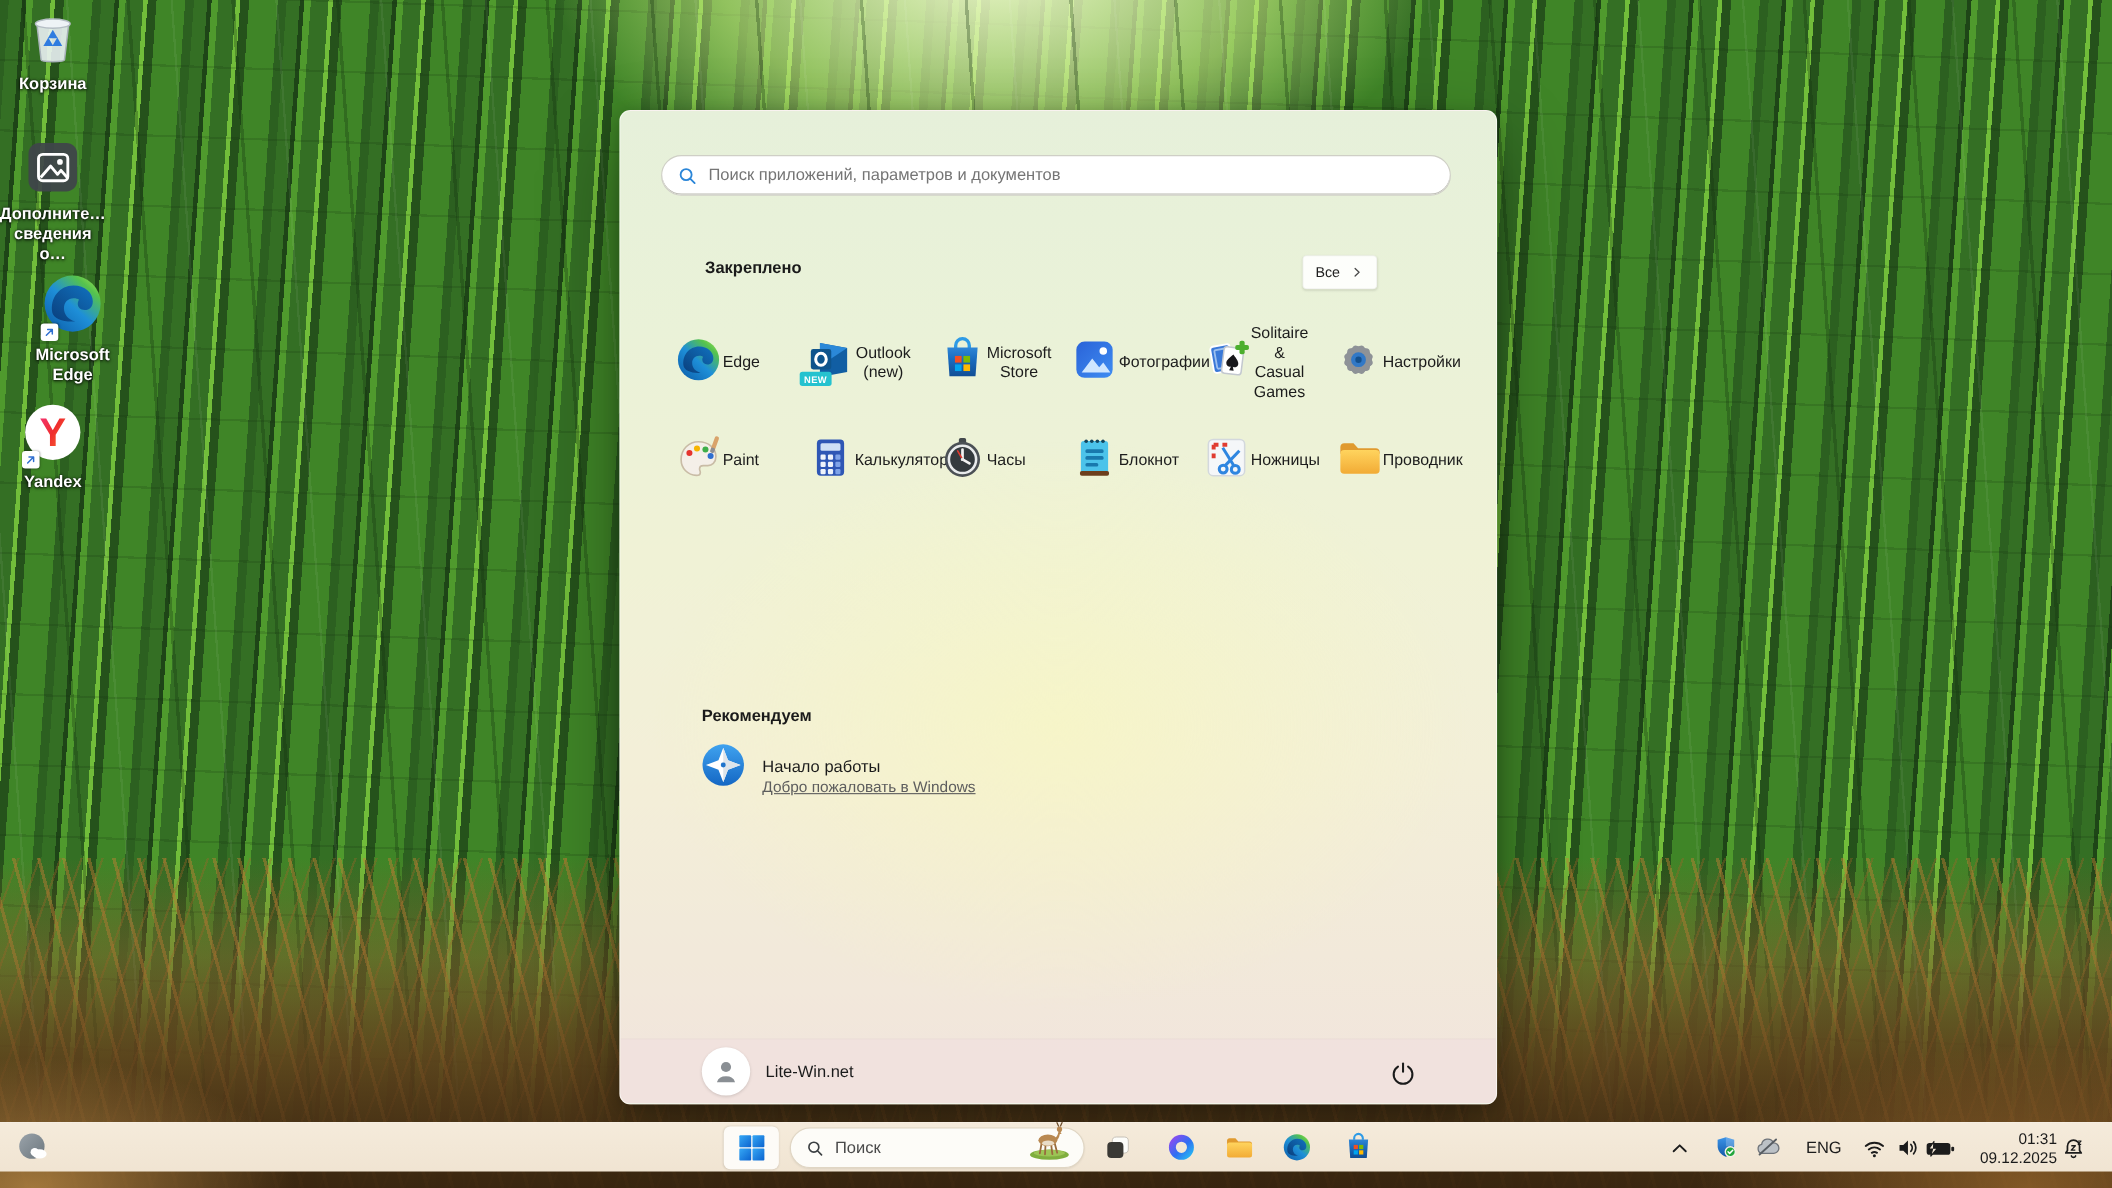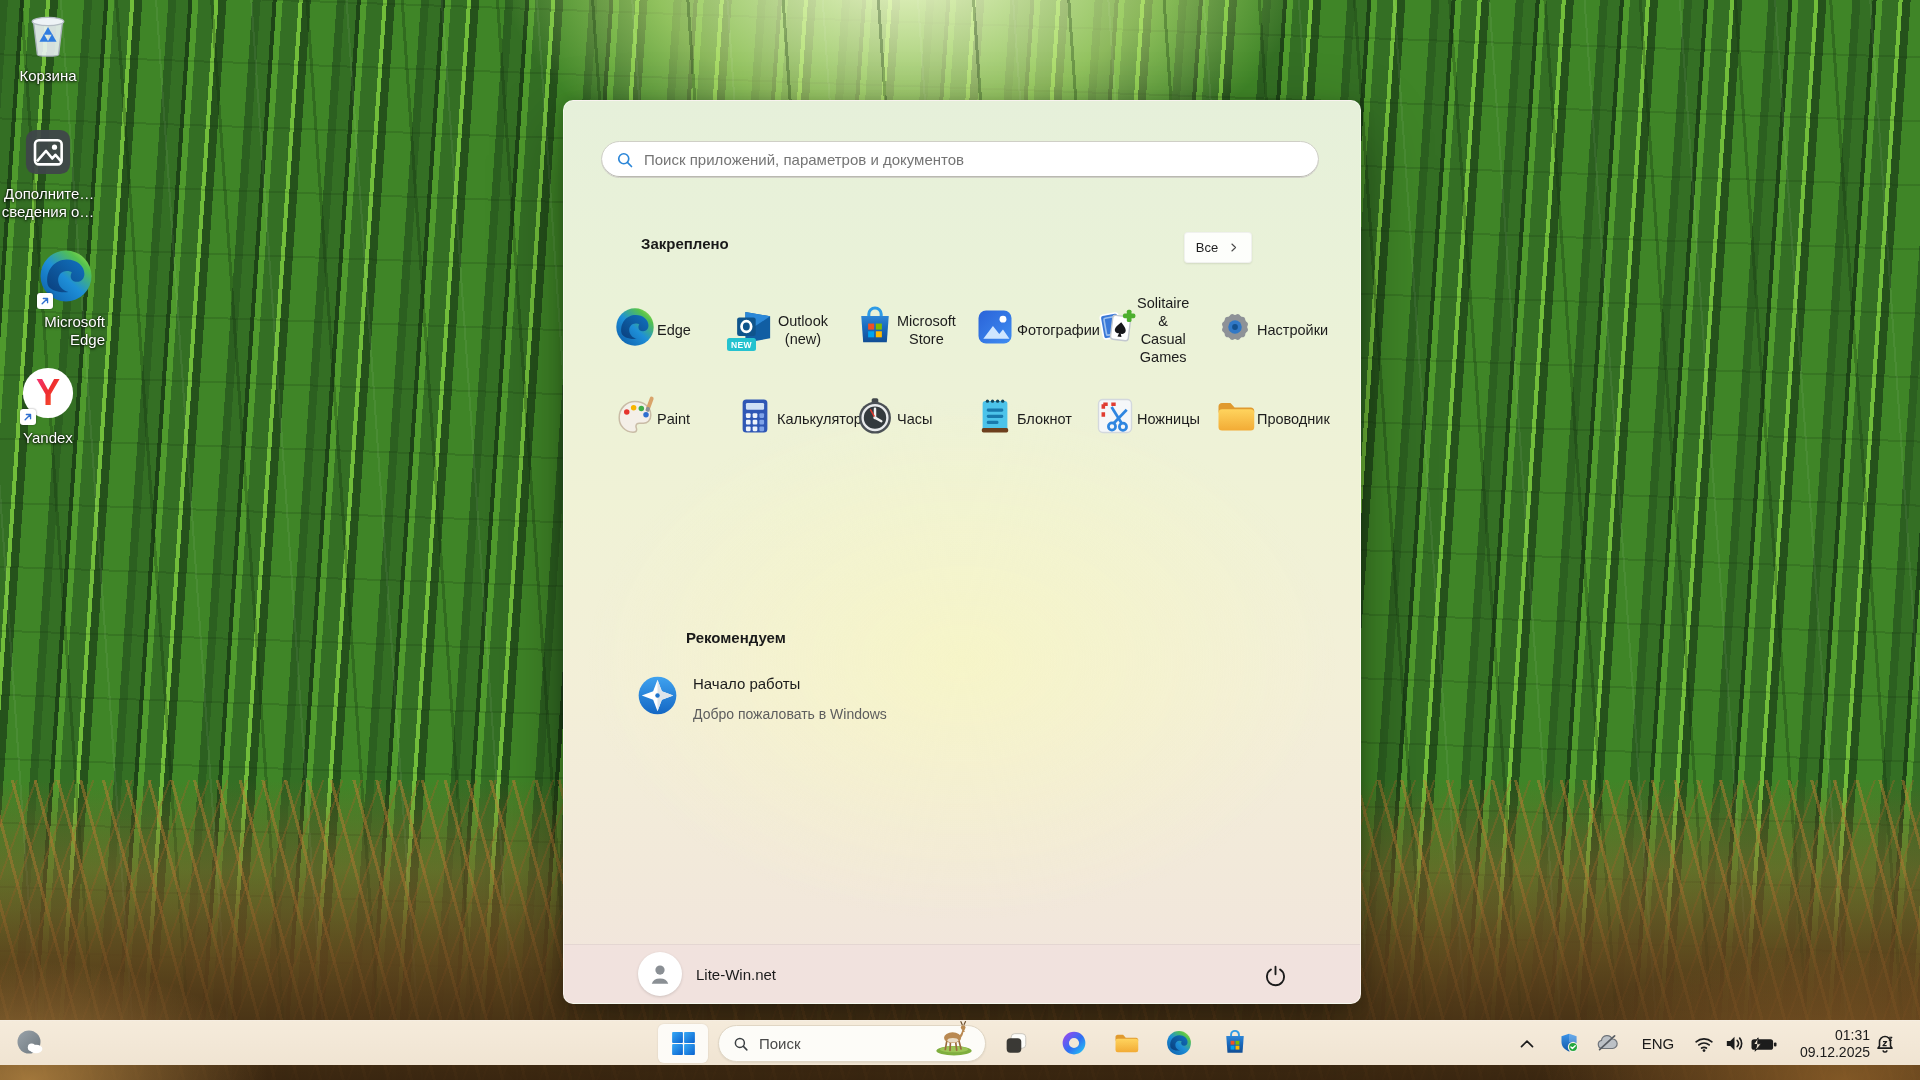--- a/index.html
+++ b/index.html
@@ -23,22 +23,22 @@
     background:
       radial-gradient(ellipse 340px 170px at 30px 100%, rgba(196,146,74,.75), rgba(0,0,0,0) 70%),
       radial-gradient(ellipse 420px 180px at 96% 100%, rgba(176,120,52,.6), rgba(0,0,0,0) 72%),
       linear-gradient(to top, rgba(58,38,16,.95), rgba(96,64,28,.70) 40%, rgba(140,95,45,.30) 70%, rgba(0,0,0,0)),
       repeating-linear-gradient(75deg, rgba(196,128,52,.45) 0 3px, rgba(0,0,0,0) 3px 22px),
       repeating-linear-gradient(-70deg, rgba(160,100,40,.35) 0 2px, rgba(0,0,0,0) 2px 18px);}
 
   
   .dicon{position:absolute;width:96px;display:flex;flex-direction:column;align-items:center;cursor:default;}
   .dicon .ic{position:relative;}
-  .dicon .lbl{margin-top:3px;font-size:15px;line-height:18px;color:#fff;text-align:right;
-    text-shadow:0 1px 3px rgba(0,0,0,.95),0 0 2px rgba(0,0,0,.7);}
+  .dicon .lbl{margin-top:3px;font-size:15px;line-height:18px;color:#fff;text-align:center;
+    text-shadow:0 1px 3px rgba(0,0,0,.95),0 0 2px rgba(0,0,0,.7);font-weight:bold;}
   .sc-arrow{position:absolute;left:1px;bottom:1px;width:16px;height:16px;background:#fff;border-radius:3px;
     box-shadow:0 0 2px rgba(0,0,0,.45);display:flex;align-items:center;justify-content:center;}
 
   
   .start-panel{position:absolute;left:563px;top:100px;width:798px;height:904px;border-radius:10px;
     border:1px solid rgba(255,255,255,.55);
     box-shadow:0 30px 70px rgba(0,0,0,.38), 0 4px 14px rgba(0,0,0,.22);
     background:
       radial-gradient(ellipse 520px 360px at 50% 62%, rgba(250,250,185,.50), rgba(0,0,0,0) 72%),
       linear-gradient(180deg,#e6f0da 0%,#eaf2d8 22%,#f0f2d6 45%,#f3efd8 66%,#f2e9da 85%,#f1e4dd 100%);
@@ -52,21 +52,21 @@
     border:1px solid rgba(0,0,0,.05);box-shadow:0 1px 2px rgba(0,0,0,.10);display:flex;align-items:center;justify-content:center;
     gap:9px;font-size:13px;color:#1f1f1f;cursor:pointer;}
   .pin-row{position:absolute;left:49px;display:flex;gap:24px;}
   .tile{width:96px;display:flex;flex-direction:row;align-items:center;cursor:pointer;}
   .tile .t-ico{position:relative;width:44px;height:44px;}
   .tile .t-lbl{margin-top:6px;font-size:14.5px;line-height:18px;color:#1c1c1c;text-align:center;}
   .new-badge{position:absolute;left:-6px;bottom:-2px;background:#25c2cf;color:#fff;font-size:8.5px;font-weight:700;
     padding:1.5px 4px;border-radius:2.5px;letter-spacing:.3px;}
   .rec-item{position:absolute;left:71px;top:572px;display:flex;align-items:flex-end;gap:13px;cursor:pointer;}
   .rec-title{font-size:15px;color:#1b1b1b;}
-  .rec-sub{font-size:14px;color:#5d5d5d;margin-top:14px;}
+  .rec-sub{font-size:14px;color:#5d5d5d;margin-top:1px;text-decoration:underline;}
   .user-bar{position:absolute;left:0;right:0;bottom:0;height:59px;background:rgba(241,226,221,.92);
     border-top:1px solid rgba(0,0,0,.05);border-radius:0 0 10px 10px;}
   .user-chip{position:absolute;left:74px;top:7px;display:flex;align-items:center;gap:14px;cursor:pointer;}
   .avatar{width:44px;height:44px;border-radius:50%;background:#fff;display:flex;align-items:center;justify-content:center;
     box-shadow:0 1px 3px rgba(0,0,0,.15);}
   .user-name{font-size:15px;color:#1b1b1b;}
   .power-btn{position:absolute;left:694px;top:13px;width:34px;height:34px;display:flex;align-items:center;justify-content:center;cursor:pointer;}
 
   
   .taskbar{position:absolute;left:0;right:0;bottom:15px;height:45px;background:linear-gradient(#f5ebdb,#f0e4d2);
@@ -541,21 +541,21 @@
         <span class="t-lbl">Ножницы</span>
       </div>
       <div class="tile">
         <span class="t-ico"><svg width="44" height="44">
               <use href="#sym-folder"></use>
             </svg></span>
         <span class="t-lbl">Проводник</span>
       </div>
     </div>
 
-    <div class="sm-sec-title" style="left:74px;top:528px;margin-left:48px;">Рекомендуем</div>
+    <div class="sm-sec-title" style="left:74px;top:541px;">Рекомендуем</div>
 
     <div class="rec-item">
       <span><svg width="45" height="45">
             <use href="#sym-getstarted"></use>
           </svg></span>
       <span>
         <div class="rec-title">Начало работы</div>
         <div class="rec-sub">Добро пожаловать в Windows</div>
       </span>
     </div>

